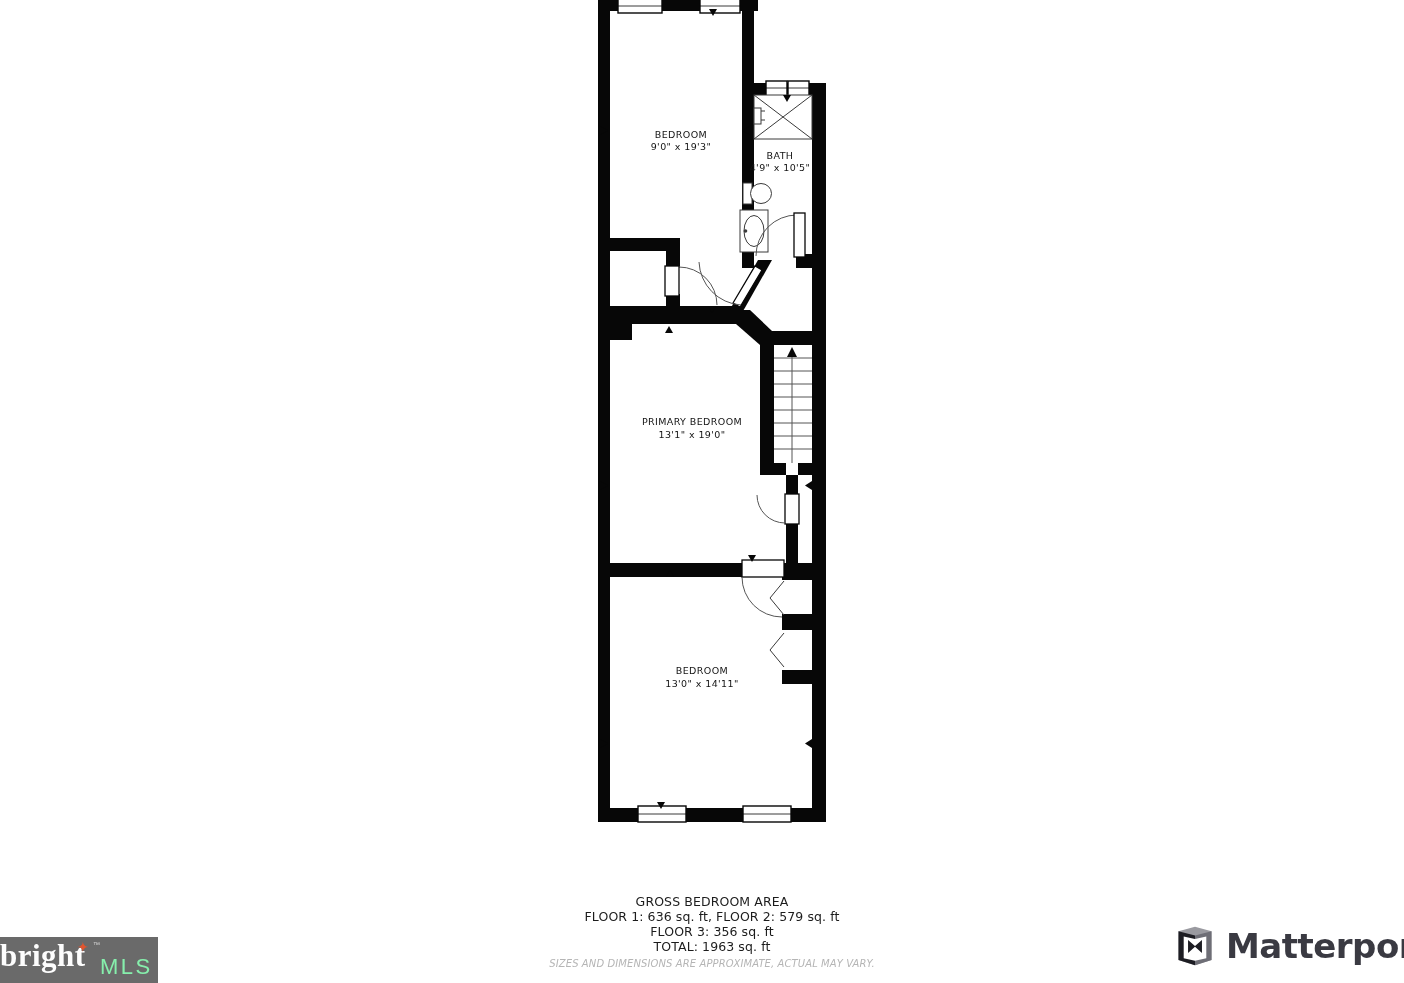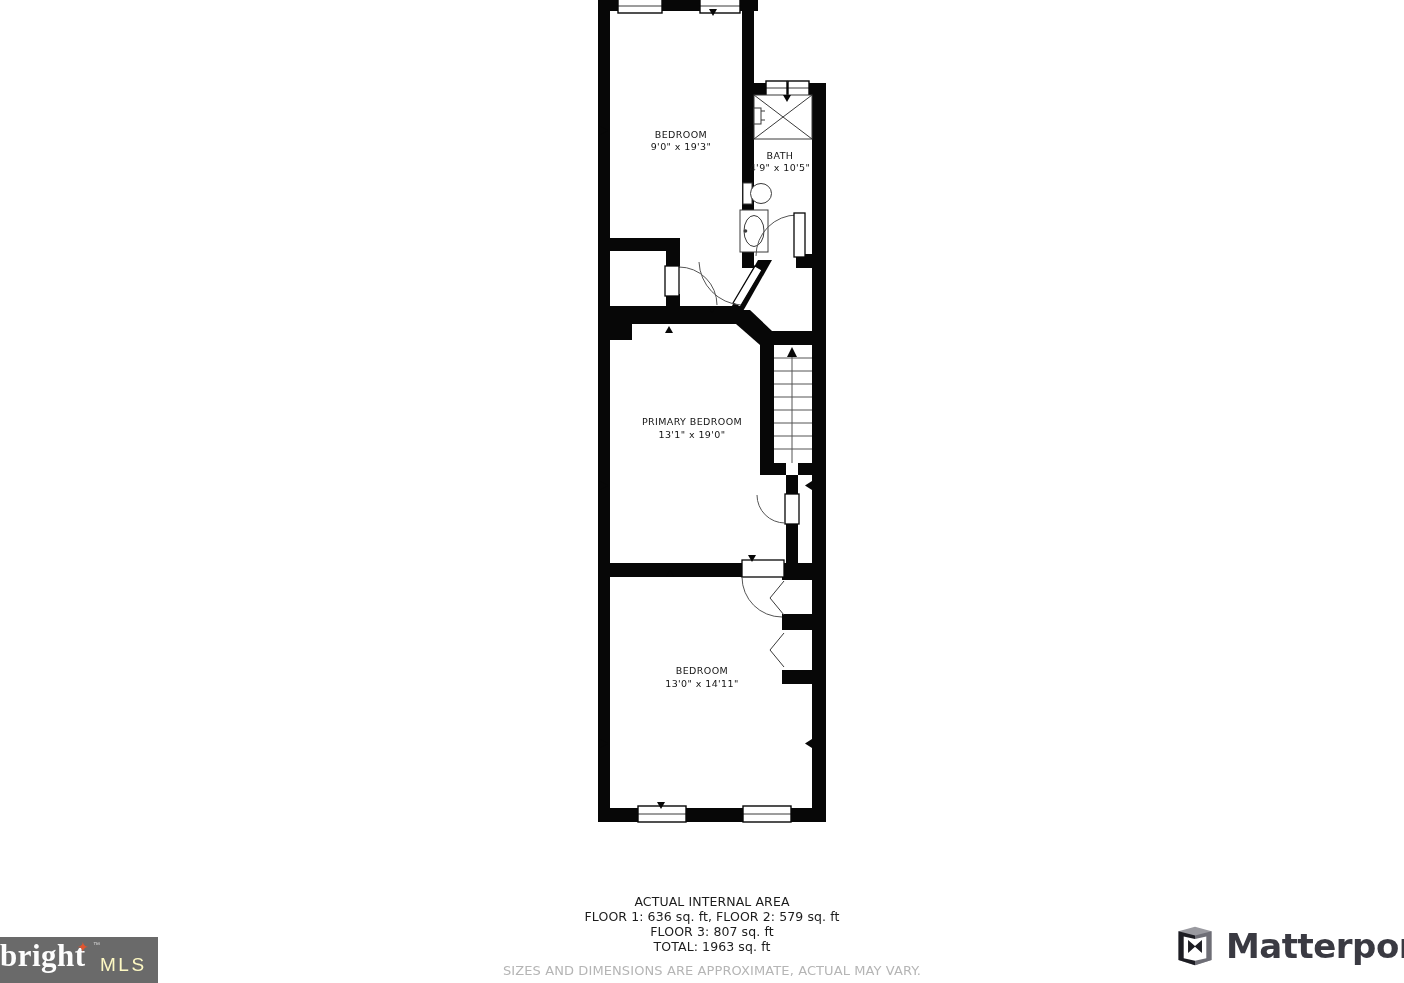--- a/index.html
+++ b/index.html
@@ -18,40 +18,40 @@
   .panel{fill:#ffffff;stroke:#070707;stroke-width:1.3;}
   .tick{fill:#070707;}
   .stair{stroke:#555;stroke-width:1;}
   .roomlabel{font-family:"DejaVu Sans",sans-serif;font-size:9.5px;fill:#141414;
              text-anchor:middle;letter-spacing:0.4px;}
   
   #footer{
     position:absolute;left:412px;top:894px;width:600px;text-align:center;
     font-size:12.5px;line-height:15px;color:#1c1c1c;letter-spacing:0.1px;
   }
-  #footer .disclaimer{color:#b5b5b5;font-size:13px;margin-top:9px;}
+  #footer .disclaimer{color:#b5b5b5;font-size:10px;margin-top:2px;font-style:italic;}
   
   #brightmls{
     position:absolute;left:0;top:937px;width:158px;height:46px;background:#6a6a6a;
   }
   #brightmls .word{
     position:absolute;left:0;top:1px;color:#fdfdfd;
     font-family:"Liberation Serif","DejaVu Serif",serif;
     font-weight:700;font-size:31px;letter-spacing:0.5px;
   }
   #brightmls .spark{
     position:absolute;left:77px;top:2px;color:#e0552f;font-size:14px;
     font-family:"DejaVu Sans",sans-serif;font-weight:400;
   }
   #brightmls .tm{
     position:absolute;left:93px;top:4px;color:#d8d8d8;font-size:7px;
     font-family:"Liberation Sans",sans-serif;
   }
   #brightmls .mls{
-    position:absolute;left:100px;top:17px;color:#fef9c3;font-size:19px;
+    position:absolute;left:100px;top:17px;color:#86efac;font-size:22px;
     letter-spacing:2.5px;font-family:"Liberation Sans",sans-serif;font-weight:400;
   }
   
   #matterport{
     position:absolute;left:1175px;top:925px;display:flex;align-items:center;gap:11px;
     white-space:nowrap;
   }
   #matterport .word{
     font-family:"DejaVu Sans",sans-serif;font-weight:700;font-size:34px;
     color:#3a3a42;letter-spacing:-0.5px;
@@ -186,23 +186,23 @@
   <text class="roomlabel" x="780" y="171">4'9" x 10'5"</text>
 
   <text class="roomlabel" x="692" y="425">PRIMARY BEDROOM</text>
   <text class="roomlabel" x="692" y="438">13'1" x 19'0"</text>
 
   <text class="roomlabel" x="702" y="674">BEDROOM</text>
   <text class="roomlabel" x="702" y="687">13'0" x 14'11"</text>
 </svg>
 
 <div id="footer">
-  <div>ACTUAL INTERNAL AREA</div>
+  <div>GROSS BEDROOM AREA</div>
   <div>FLOOR 1: 636 sq. ft, FLOOR 2: 579 sq. ft</div>
-  <div>FLOOR 3: 807 sq. ft</div>
+  <div>FLOOR 3: 356 sq. ft</div>
   <div>TOTAL: 1963 sq. ft</div>
   <div class="disclaimer">SIZES AND DIMENSIONS ARE APPROXIMATE, ACTUAL MAY VARY.</div>
 </div>
 
 <div id="brightmls">
   <span class="word">bright</span>
   <span class="spark">✦</span>
   <span class="tm">™</span>
   <span class="mls">MLS</span>
 </div>

